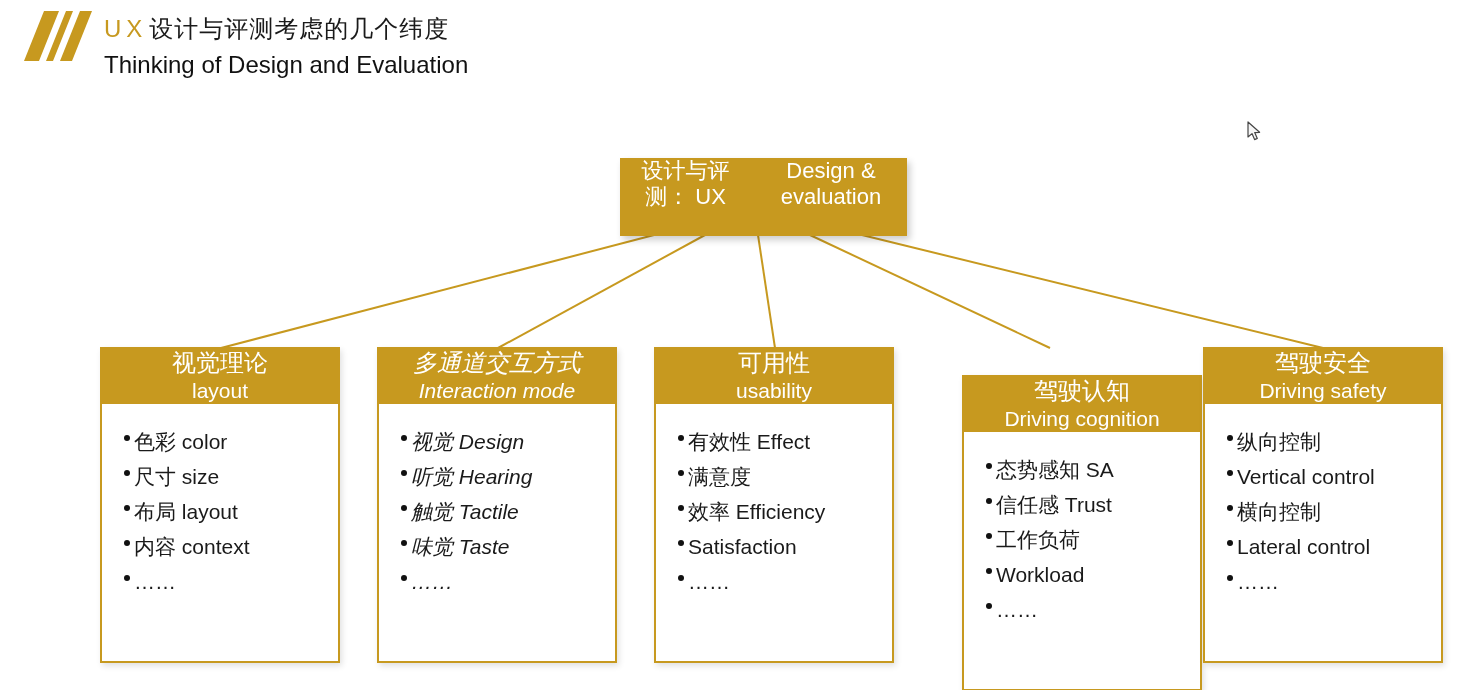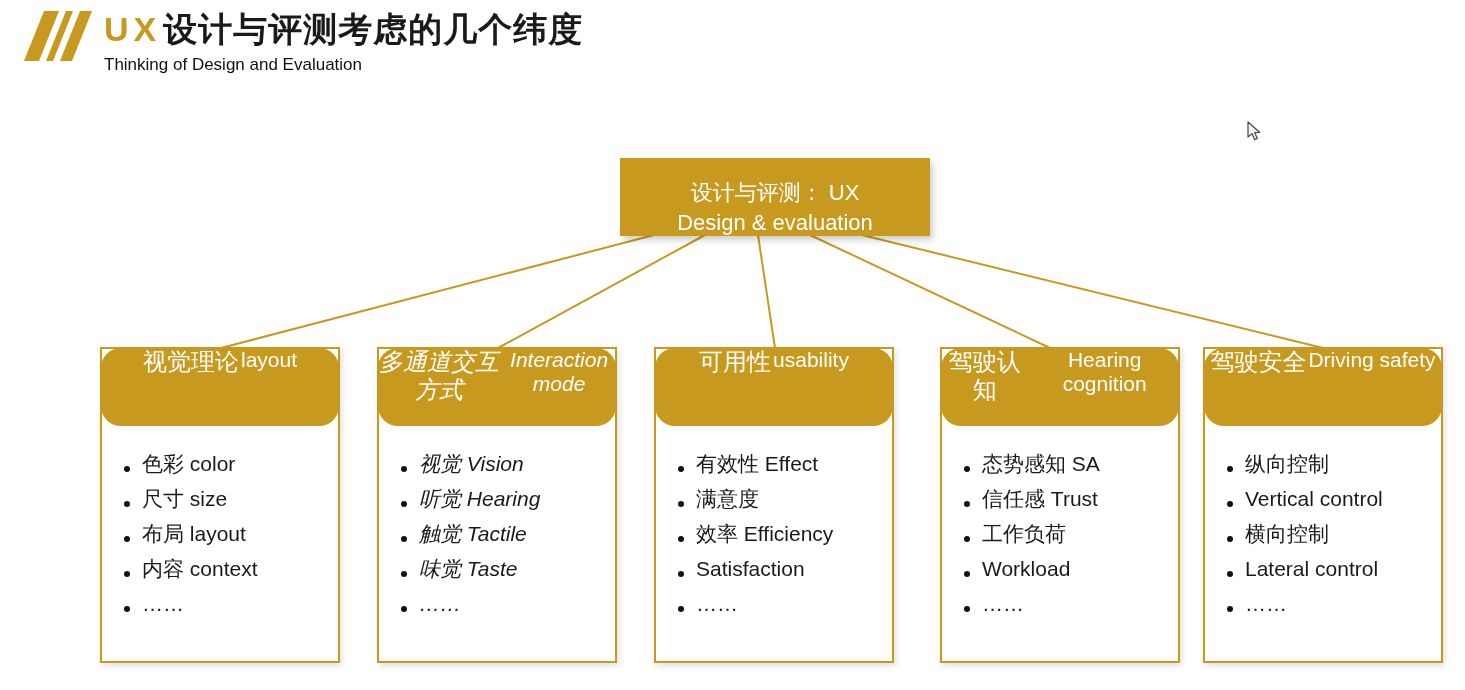--- a/index.html
+++ b/index.html
@@ -15,59 +15,58 @@
     color:var(--ink);
     overflow:hidden;
     position:relative;
   }
   .slide{position:absolute;inset:0;}
 
   
   .logo{position:absolute;left:12px;top:8px;width:84px;height:56px;}
   .title-block{position:absolute;left:104px;top:8px;}
   .page-title{
-    margin:0;font-size:34px;font-weight:700;line-height:42px;
+    margin:0;font-size:24px;font-weight:400;line-height:42px;
     letter-spacing:1px;white-space:nowrap;
   }
   .page-title .hl{color:var(--accent);letter-spacing:5px;margin-right:2px;}
-  .subtitle{font-size:17px;line-height:26px;color:#111;margin-top:2px;}
+  .subtitle{font-size:24px;line-height:26px;color:#111;margin-top:2px;}
 
   
   .connectors{position:absolute;left:0;top:0;width:1465px;height:690px;pointer-events:none;}
   .connectors line{stroke:var(--accent);stroke-width:2;}
 
   
   .root-box{
-    position:absolute;left:620px;top:158px;width:310px;height:78px;
+    position:absolute;left:620px;top:158px;width:287px;height:78px;
     background:var(--accent);color:#fff;text-align:center;
-    display:flex;flex-direction:column;justify-content:flex-end;gap:4px;
+    display:flex;flex-direction:row;justify-content:flex-start;gap:4px;
     font-size:22px;line-height:26px;
     box-shadow:3px 4px 7px rgba(0,0,0,0.20);
   }
 
   
   .col{
     position:absolute;top:347px;width:240px;height:316px;
     border:2px solid var(--accent);background:#fff;
     box-shadow:2px 3px 6px rgba(0,0,0,0.12);
   }
-  .col-1{left:100px;} .col-2{left:377px;font-style:italic;} .col-3{left:654px;} .col-4{left:940px;} .col-5{left:1203px;}
+  .col-1{left:100px;} .col-2{left:377px;font-style:italic;} .col-3{left:654px;} .col-4{left:962px;margin-top:28px;} .col-5{left:1203px;}
   .col-header{
     background:var(--accent);color:#fff;text-align:center;
-    height:78px;display:flex;flex-direction:row;justify-content:center;gap:2px;
+    height:56px;display:flex;flex-direction:column;justify-content:center;gap:2px;
     margin:-1px -1px 0 -1px;
-    border-radius:20px;
   }
   .col-header .zh{font-size:24px;line-height:28px;}
   .col-header .en{font-size:21px;line-height:24px;}
   .col-body{
     list-style:none;margin:0;padding:26px 8px 0 22px;
   }
   .col-body li{
-    display:flex;align-items:flex-end;gap:12px;
+    display:flex;align-items:center;gap:4px;
     font-size:21px;line-height:24px;margin-bottom:11px;color:var(--ink);
   }
   .dot{
     width:6px;height:6px;border-radius:50%;background:#111;
     flex:0 0 6px;position:relative;top:-4px;
   }
 
   
   .cursor{position:absolute;left:1247px;top:121px;width:15px;height:21px;}
 </style>
@@ -130,21 +129,21 @@
   </div>
 
   <div class="col col-2">
     <div class="col-header">
       <div class="zh">多通道交互方式</div>
       <div class="en">Interaction mode</div>
     </div>
     <ul class="col-body">
       <li>
           <span class="dot"></span>
-          <span>视觉 Vision</span>
+          <span>视觉 Design</span>
         </li>
       <li>
           <span class="dot"></span>
           <span>听觉 Hearing</span>
         </li>
       <li>
           <span class="dot"></span>
           <span>触觉 Tactile</span>
         </li>
       <li>
@@ -183,21 +182,21 @@
       <li>
           <span class="dot"></span>
           <span>……</span>
         </li>
     </ul>
   </div>
 
   <div class="col col-4">
     <div class="col-header">
       <div class="zh">驾驶认知</div>
-      <div class="en">Hearing cognition</div>
+      <div class="en">Driving cognition</div>
     </div>
     <ul class="col-body">
       <li>
           <span class="dot"></span>
           <span>态势感知 SA</span>
         </li>
       <li>
           <span class="dot"></span>
           <span>信任感 Trust</span>
         </li>

